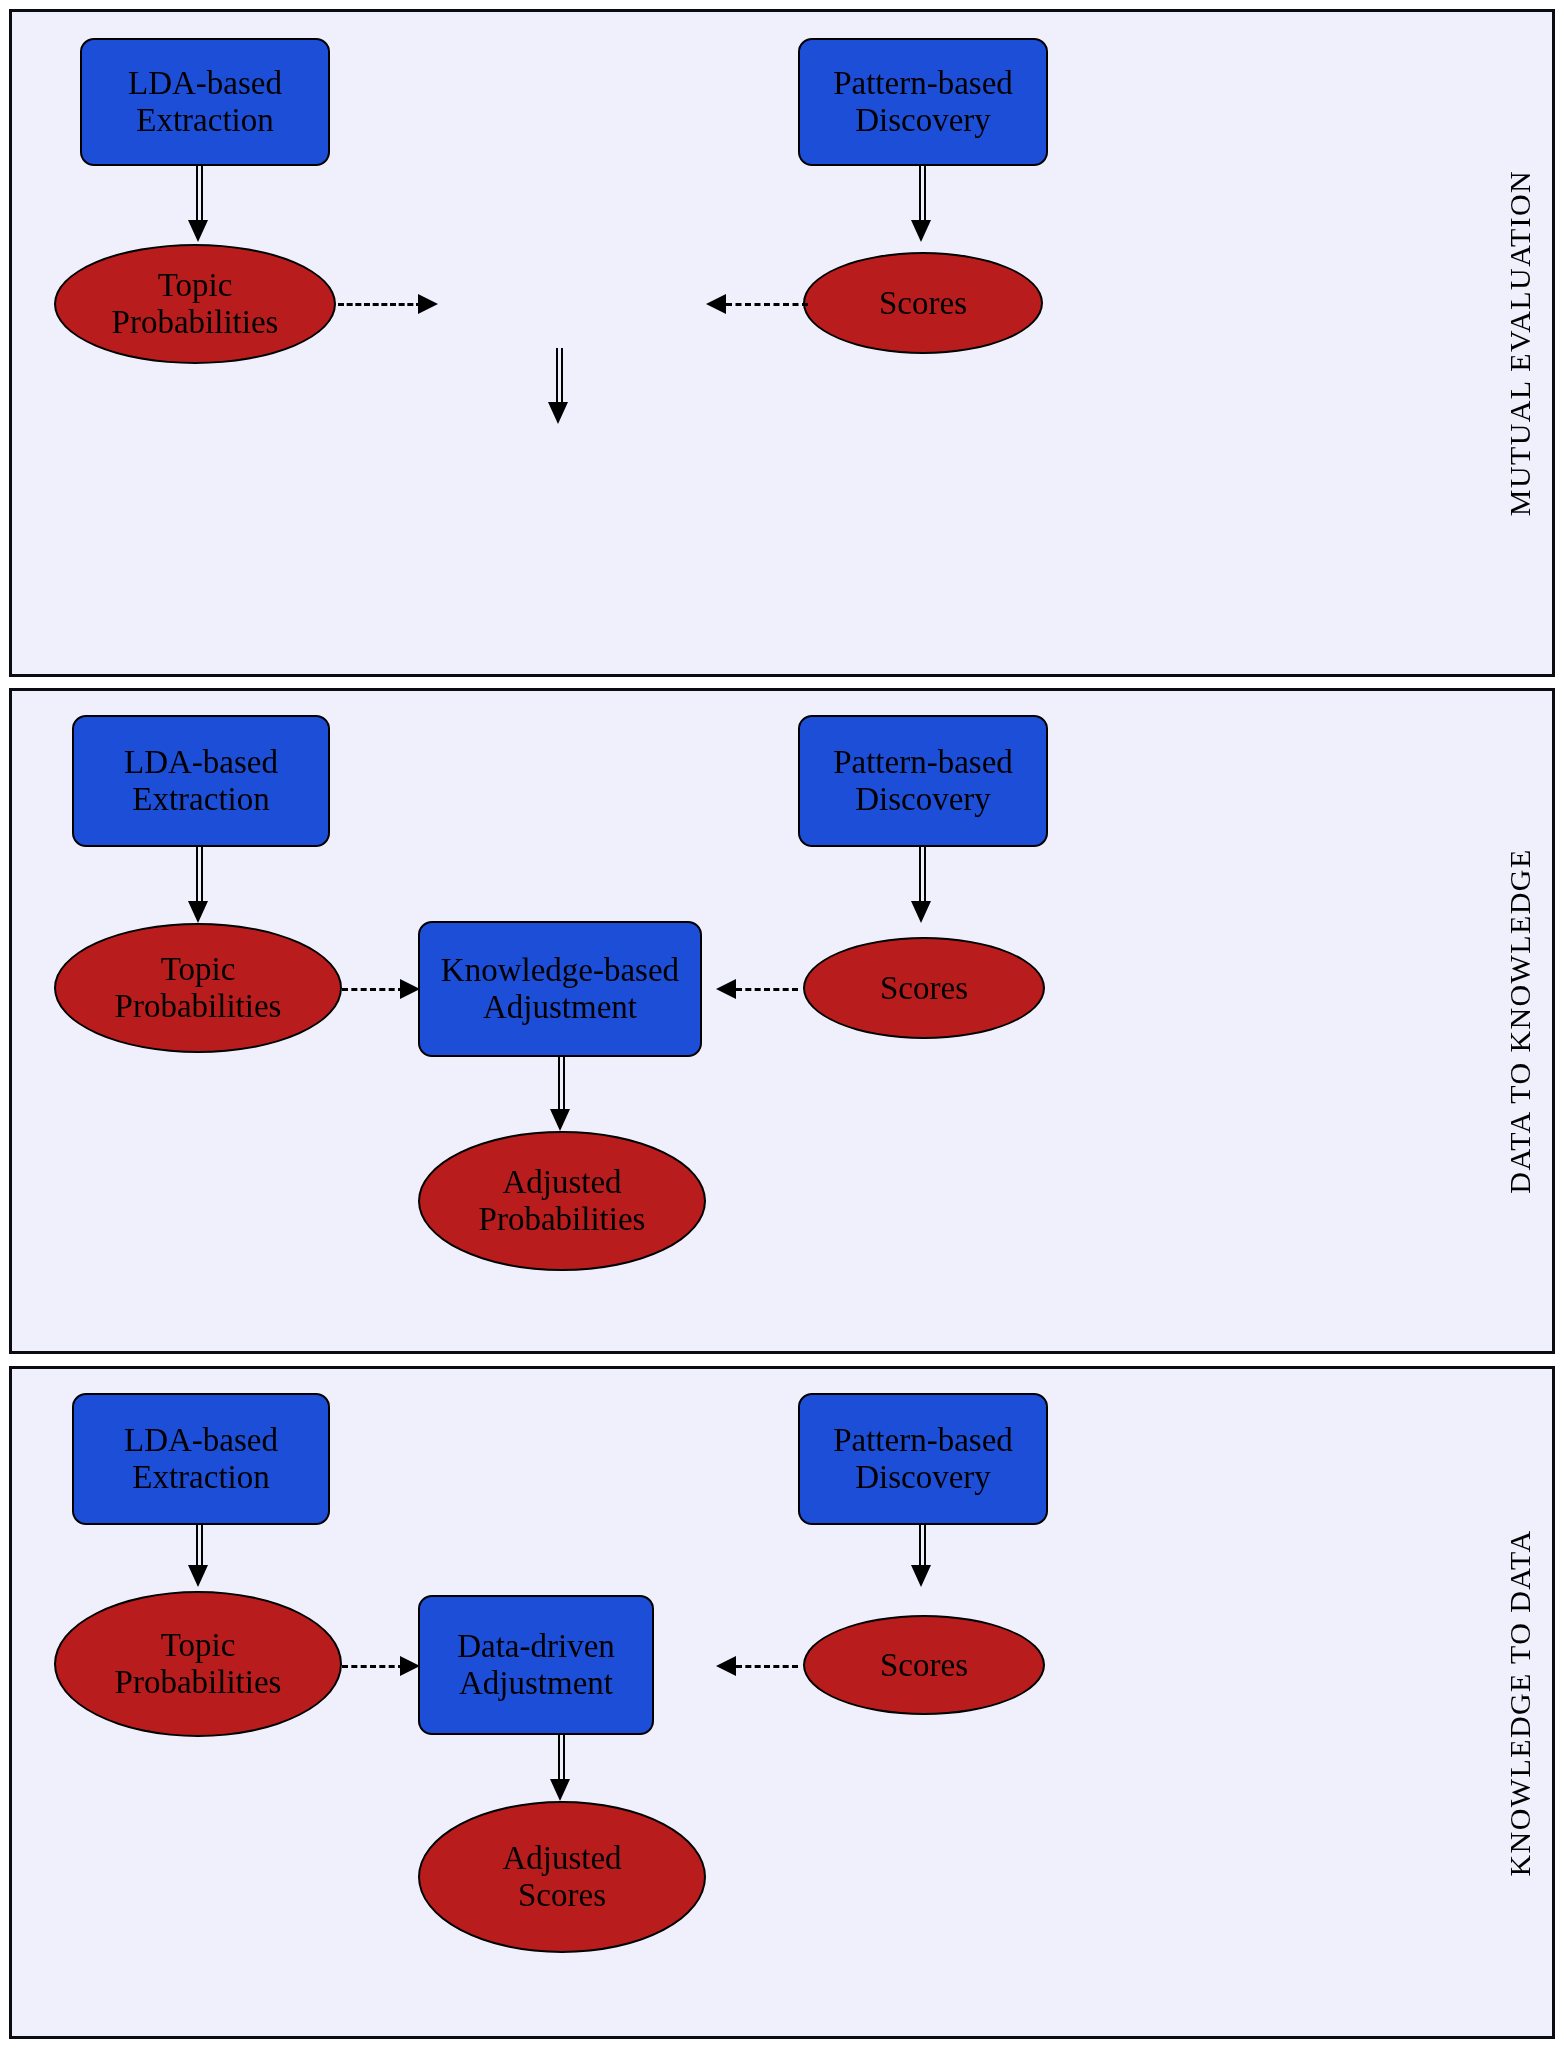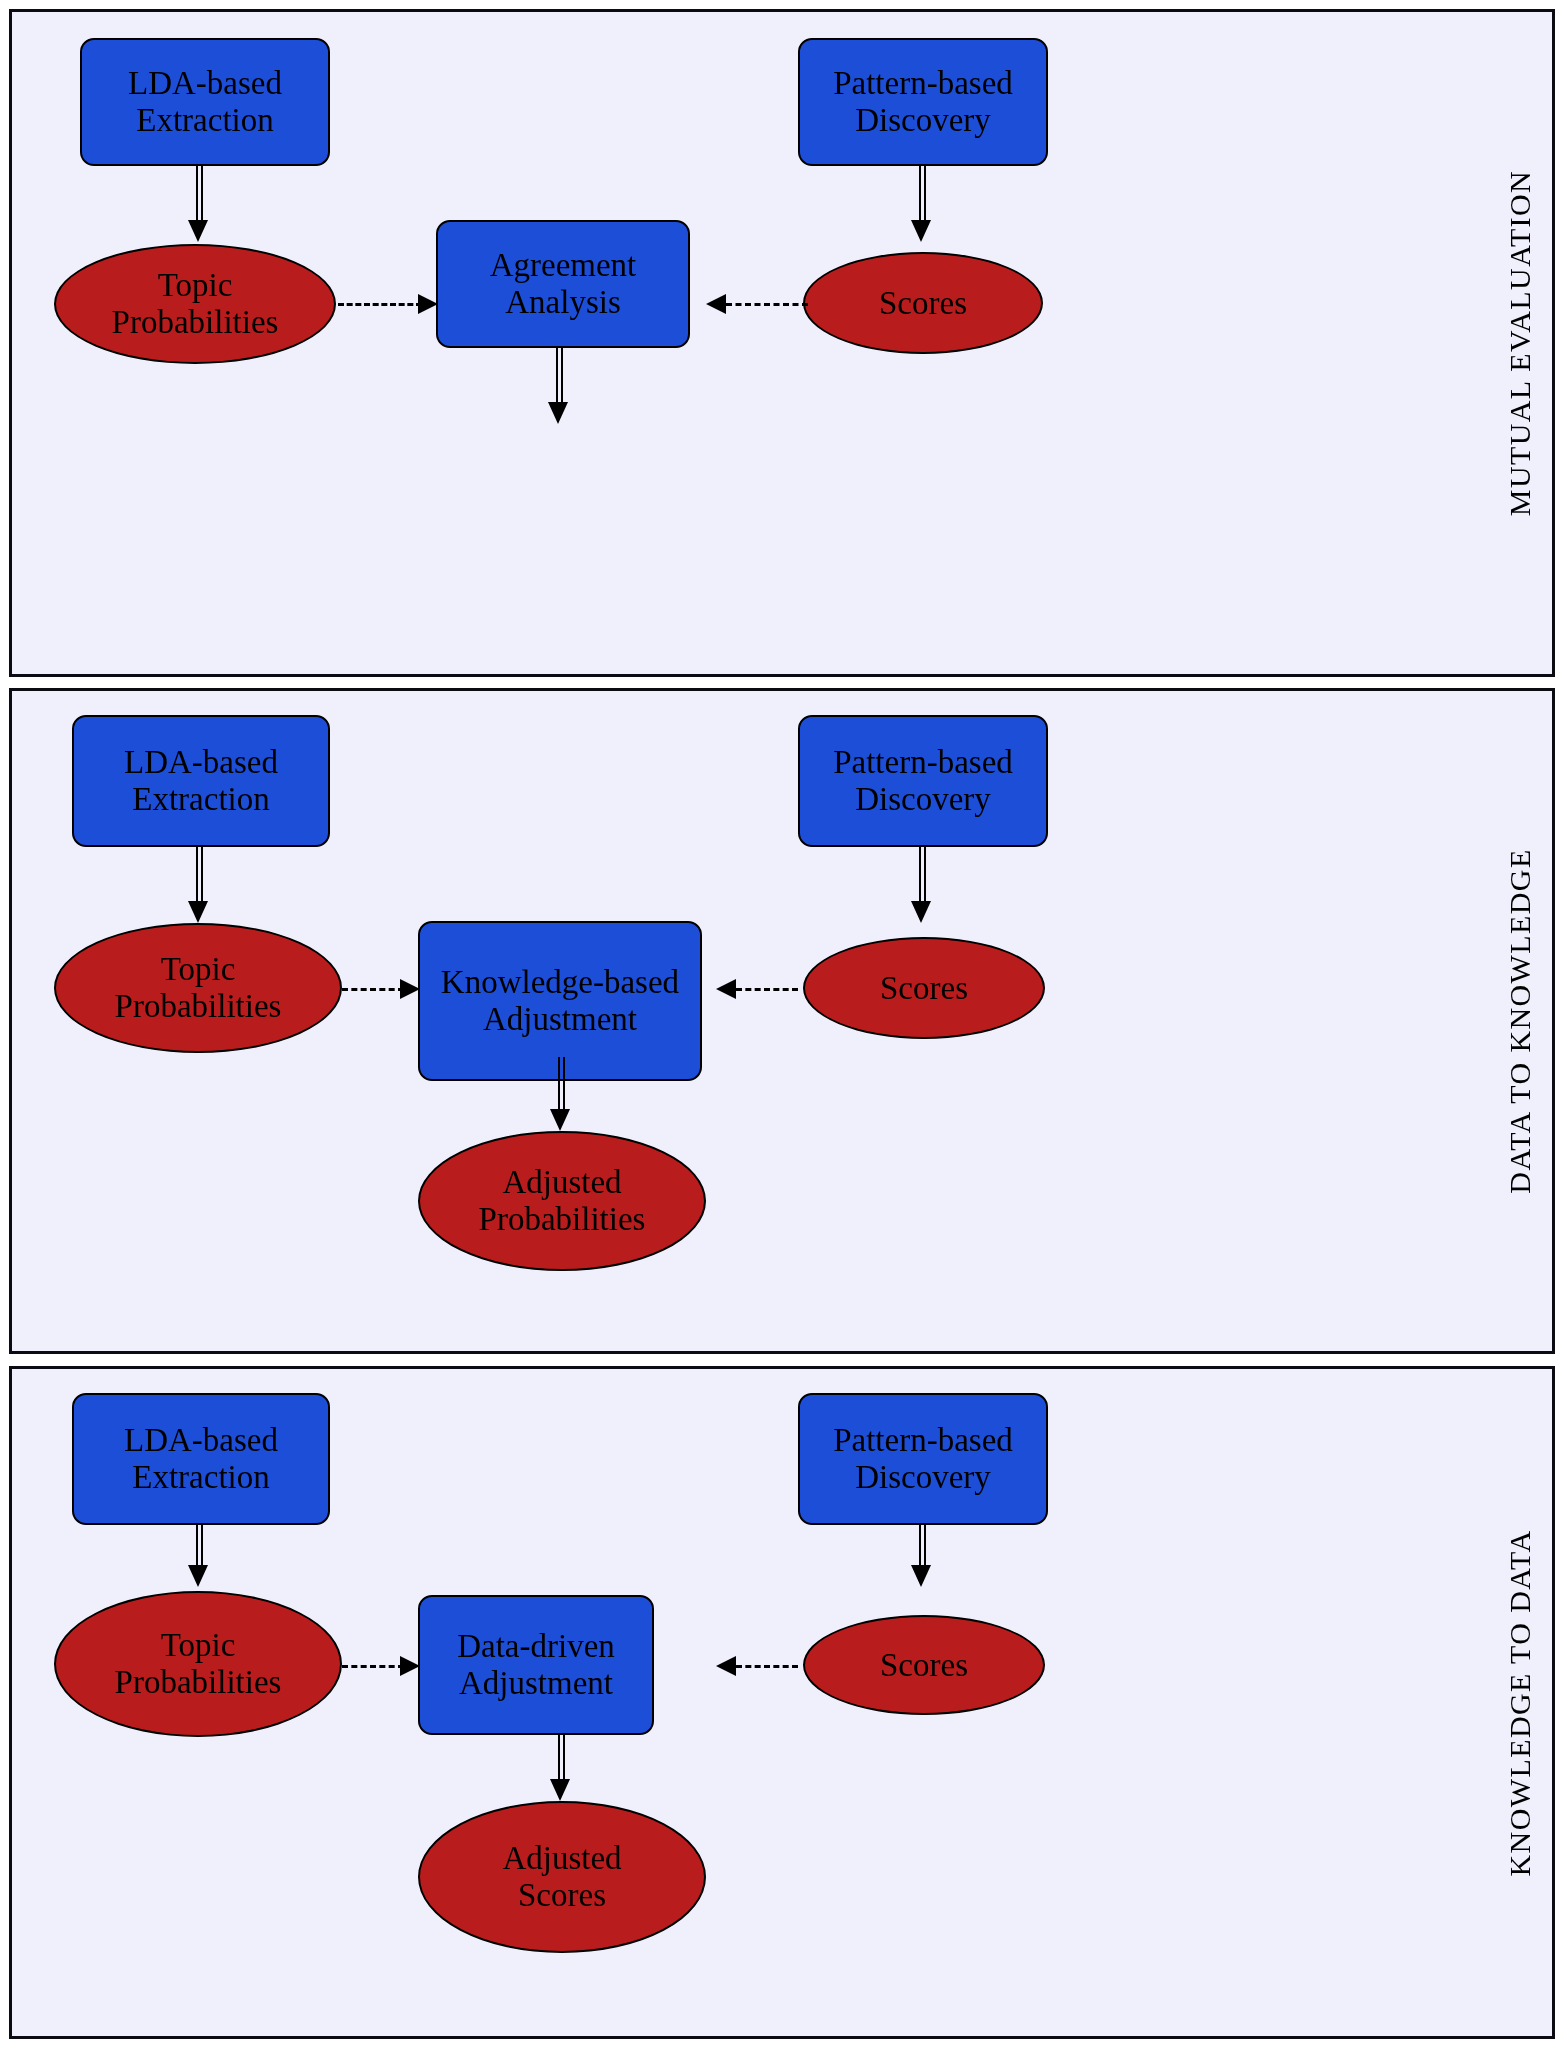--- a/index.html
+++ b/index.html
@@ -133,26 +133,20 @@
     <div class="node data" style="left:42px; top:232px; width:282px; height:120px;">
       <div>
         <span class="lbl">Topic</span>
         <span class="lbl">Probabilities</span>
       </div>
     </div>
 
     <div class="hdash" style="left:326px; top:291px; width:84px;"></div>
     <div class="hhead-r" style="left:406px; top:282px;"></div>
 
-    <div class="node proc" style="left:424px; top:208px; width:254px; height:128px;">
-      <div>
-        <span class="lbl">Agreement</span>
-        <span class="lbl">Analysis</span>
-      </div>
-    </div>
 
     <div class="node proc" style="left:786px; top:26px; width:250px; height:128px;">
       <div>
         <span class="lbl">Pattern-based</span>
         <span class="lbl">Discovery</span>
       </div>
     </div>
 
     <div class="vconn" style="left:907px; top:154px; height:62px;"></div>
     <div class="vhead" style="left:899px; top:208px;"></div>
@@ -188,21 +182,21 @@
 
     <div class="node data" style="left:42px; top:232px; width:288px; height:130px;">
       <div>
         <span class="lbl">Topic</span>
         <span class="lbl">Probabilities</span>
       </div>
     </div>
     <div class="hdash" style="left:330px; top:297px; width:62px;"></div>
     <div class="hhead-r" style="left:388px; top:288px;"></div>
 
-    <div class="node proc" style="left:406px; top:230px; width:284px; height:160px;">
+    <div class="node proc" style="left:406px; top:230px; width:284px; height:136px;">
       <div>
         <span class="lbl">Knowledge-based</span>
         <span class="lbl">Adjustment</span>
       </div>
     </div>
 
     <div class="node proc" style="left:786px; top:24px; width:250px; height:132px;">
       <div>
         <span class="lbl">Pattern-based</span>
         <span class="lbl">Discovery</span>

